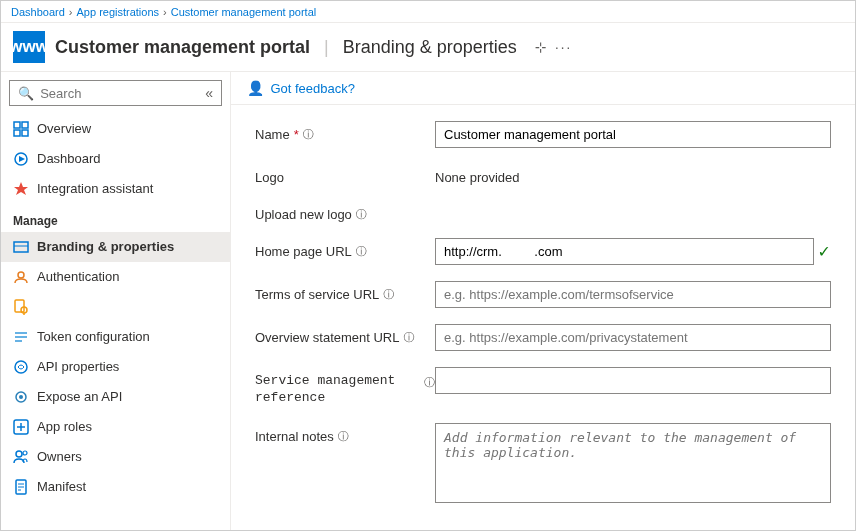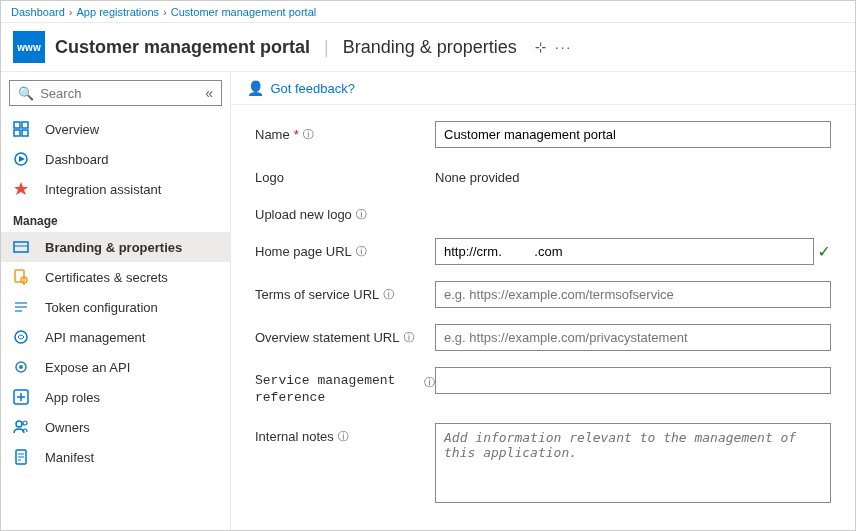--- a/index.html
+++ b/index.html
@@ -8,37 +8,37 @@
     .outer { border: 1px solid #ccc; background: #fff; width: 856px; height: 531px; display: flex; flex-direction: column; }
 
     
     .breadcrumb-bar { height: 22px; background: #fff; display: flex; align-items: center; padding: 0 10px; border-bottom: 1px solid #edebe9; font-size: 11px; color: #605e5c; gap: 4px; }
     .breadcrumb-bar a { color: #0078d4; text-decoration: none; }
     .breadcrumb-bar .sep { color: #605e5c; }
     .breadcrumb-bar .current { color: #0078d4; }
 
     
     .page-header { display: flex; align-items: center; padding: 8px 12px; border-bottom: 1px solid #edebe9; gap: 10px; }
-    .page-header-icon { width: 32px; height: 32px; background: #0078d4; display: flex; align-items: center; justify-content: center; color: white; font-size: 10px; font-weight: bold; flex-shrink: 0; }
+    .page-header-icon { width: 32px; height: 32px; background: #0078d4; display: flex; align-items: center; justify-content: center; color: white; font-size: 17px; font-weight: bold; flex-shrink: 0; }
     .page-header-title { font-size: 18px; font-weight: 600; color: #323130; }
     .page-header-divider { color: #c8c6c4; margin: 0 4px; font-size: 18px; font-weight: 300; }
     .page-header-subtitle { font-size: 18px; font-weight: 300; color: #323130; }
     .page-header-actions { margin-left: 8px; display: flex; gap: 8px; align-items: center; color: #605e5c; font-size: 16px; }
 
     
     .main-layout { display: flex; flex: 1; overflow: hidden; }
 
     
     .sidebar { width: 230px; border-right: 1px solid #edebe9; display: flex; flex-direction: column; overflow-y: auto; background: #fff; flex-shrink: 0; }
     .search-box { margin: 8px; display: flex; align-items: center; border: 1px solid #8a8886; padding: 4px 8px; gap: 6px; background: #fff; }
     .search-box input { border: none; outline: none; font-size: 13px; width: 100%; background: transparent; }
     .search-icon { color: #605e5c; font-size: 13px; }
     .collapse-icon { margin-left: auto; color: #605e5c; cursor: pointer; font-size: 14px; }
 
-    .nav-item { display: flex; align-items: center; padding: 7px 12px; cursor: pointer; gap: 16px; color: #323130; font-size: 13px; }
+    .nav-item { display: flex; padding: 7px 12px; cursor: pointer; gap: 8px; color: #323130; font-size: 13px; }
     .nav-item.active { background: #edebe9; font-weight: 600; }
     .nav-item .nav-icon { width: 16px; height: 16px; display: flex; align-items: center; justify-content: center; flex-shrink: 0; }
 
     .nav-section-label { padding: 10px 12px 4px; font-size: 12px; font-weight: 600; color: #323130; }
 
     
     .content { flex: 1; overflow-y: auto; padding: 0; background: #fff; }
 
     .feedback-bar { display: flex; align-items: center; padding: 8px 16px; border-bottom: 1px solid #edebe9; gap: 6px; color: #0078d4; font-size: 13px; }
 
@@ -140,51 +140,59 @@
       <div class="nav-item active">
         <span class="nav-icon">
           <svg width="16" height="16" viewBox="0 0 16 16">
               <rect x="1" y="3" width="14" height="10" fill="none" stroke="#0078d4" stroke-width="1.5"></rect>
               <line x1="1" y1="7" x2="15" y2="7" stroke="#0078d4" stroke-width="1"></line>
             </svg>
         </span>
         <span>Branding &amp; properties</span>
       </div>
 
+      <div class="nav-item">
+        <span class="nav-icon">
+          <svg width="16" height="16" viewBox="0 0 16 16">
+              <circle cx="8" cy="6" r="3" fill="none" stroke="#e67e22" stroke-width="1.5"></circle>
+              <path d="M2 14 Q2 10 8 10 Q14 10 14 14" fill="none" stroke="#e67e22" stroke-width="1.5"></path>
+            </svg>
+        </span>
+        <span>Authentication</span>
+      </div>
 
       <div class="nav-item">
         <span class="nav-icon">
           <svg width="16" height="16" viewBox="0 0 16 16">
               <rect x="2" y="1" width="9" height="12" rx="1" fill="none" stroke="#f39c12" stroke-width="1.5"></rect>
               <circle cx="11" cy="11" r="3" fill="none" stroke="#f39c12" stroke-width="1.5"></circle>
               <line x1="11" y1="14" x2="11" y2="16" stroke="#f39c12" stroke-width="1.5"></line>
             </svg>
         </span>
-        <span>Certificates &amp; secrets</span>
       </div>
 
       <div class="nav-item">
         <span class="nav-icon">
           <svg width="16" height="16" viewBox="0 0 16 16">
               <line x1="2" y1="4" x2="14" y2="4" stroke="#3498db" stroke-width="1.5"></line>
               <line x1="2" y1="8" x2="14" y2="8" stroke="#3498db" stroke-width="1.5"></line>
               <line x1="2" y1="12" x2="9" y2="12" stroke="#3498db" stroke-width="1.5"></line>
             </svg>
         </span>
         <span>Token configuration</span>
       </div>
 
       <div class="nav-item">
         <span class="nav-icon">
           <svg width="16" height="16" viewBox="0 0 16 16">
               <circle cx="8" cy="8" r="6" fill="none" stroke="#0078d4" stroke-width="1.5"></circle>
               <path d="M5 8 Q8 4 11 8 Q8 12 5 8" fill="none" stroke="#0078d4" stroke-width="1"></path>
             </svg>
         </span>
-        <span>API management</span>
+        <span>API properties</span>
       </div>
 
       <div class="nav-item">
         <span class="nav-icon">
           <svg width="16" height="16" viewBox="0 0 16 16">
               <circle cx="8" cy="8" r="5" fill="none" stroke="#2980b9" stroke-width="1.5"></circle>
               <circle cx="8" cy="8" r="2" fill="#2980b9"></circle>
             </svg>
         </span>
         <span>Expose an API</span>

